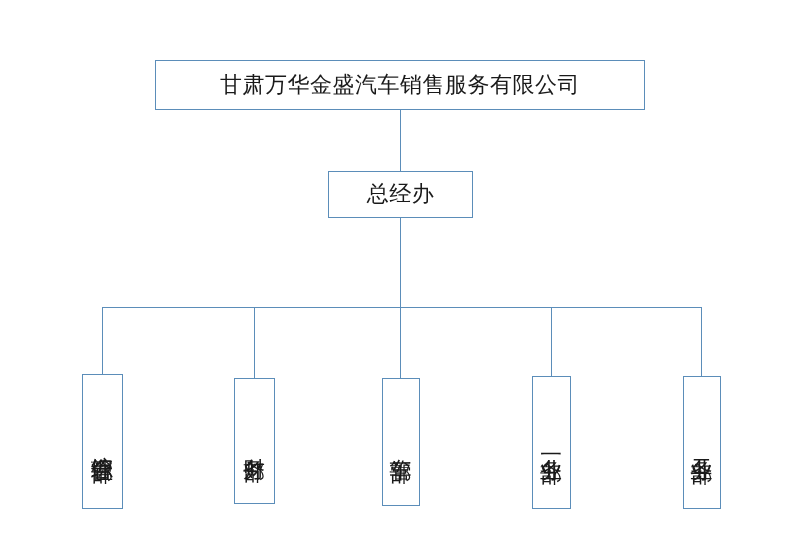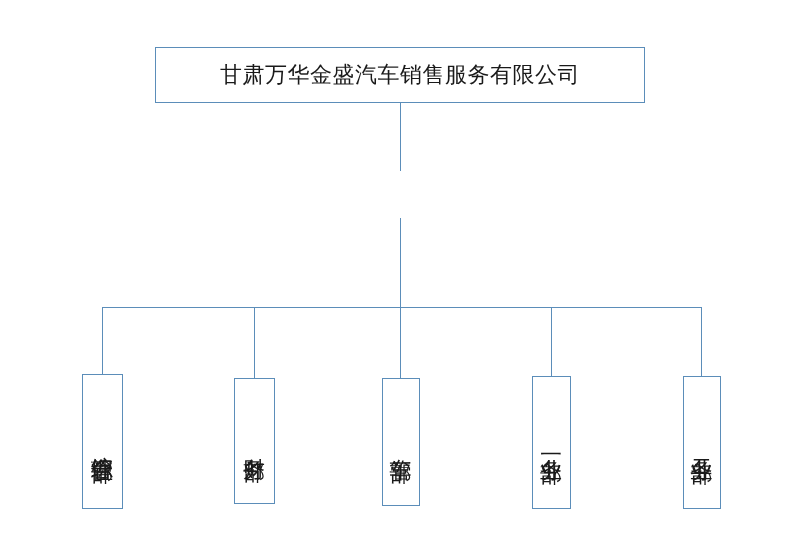--- a/index.html
+++ b/index.html
@@ -52,23 +52,23 @@
   .node-v .node-label {
     writing-mode: vertical-rl;
     text-orientation: upright;
     font-size: 22px;
     line-height: 1.05;
     letter-spacing: 1px;
     white-space: nowrap;
   }
   #root-node {
     left: 155px;
-    top: 47px;
+    top: 60px;
     width: 490px;
-    height: 56px;
+    height: 50px;
   }
   #gm-node {
     left: 328px;
     top: 171px;
     width: 145px;
     height: 47px;
   }
   #dept-0 { left: 82px;  top: 374px; width: 41px; height: 135px; }
   #dept-1 { left: 234px; top: 378px; width: 41px; height: 126px; }
   #dept-2 { left: 382px; top: 378px; width: 38px; height: 128px; }
@@ -94,20 +94,23 @@
       <line x1="400.5" y1="307.5" x2="400.5" y2="378"></line>
       <line x1="551.5" y1="307.5" x2="551.5" y2="376"></line>
       <line x1="701.5" y1="307.5" x2="701.5" y2="376"></line>
     </g>
   </svg>
 
   <div class="node node-h" id="root-node">
     <span class="node-label">甘肃万华金盛汽车销售服务有限公司</span>
   </div>
 
+  <div class="node node-h" id="gm-node">
+    <span class="node-label">总经办</span>
+  </div>
 
   <div class="node node-v" id="dept-0">
     <span class="node-label">综合管理部</span>
   </div>
 
   <div class="node node-v" id="dept-1">
     <span class="node-label">财务部</span>
   </div>
 
   <div class="node node-v" id="dept-2">

